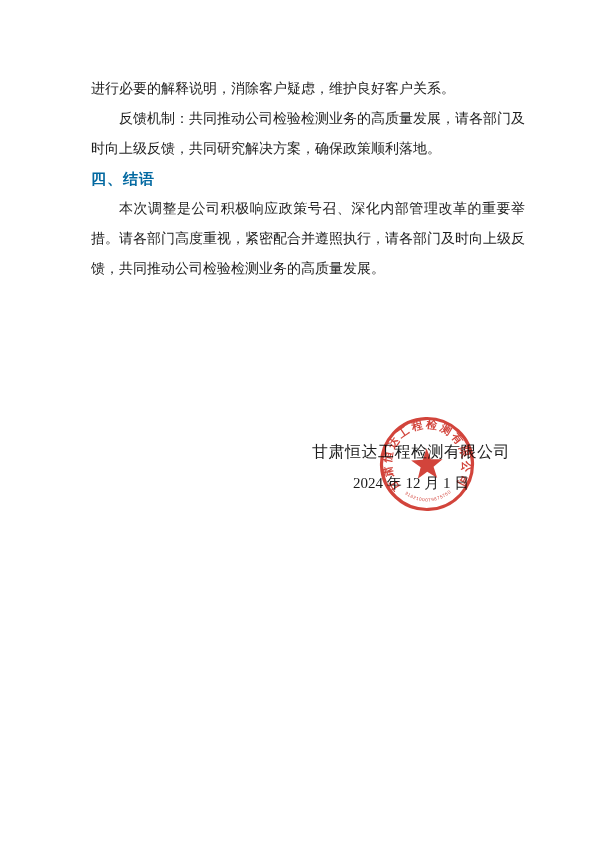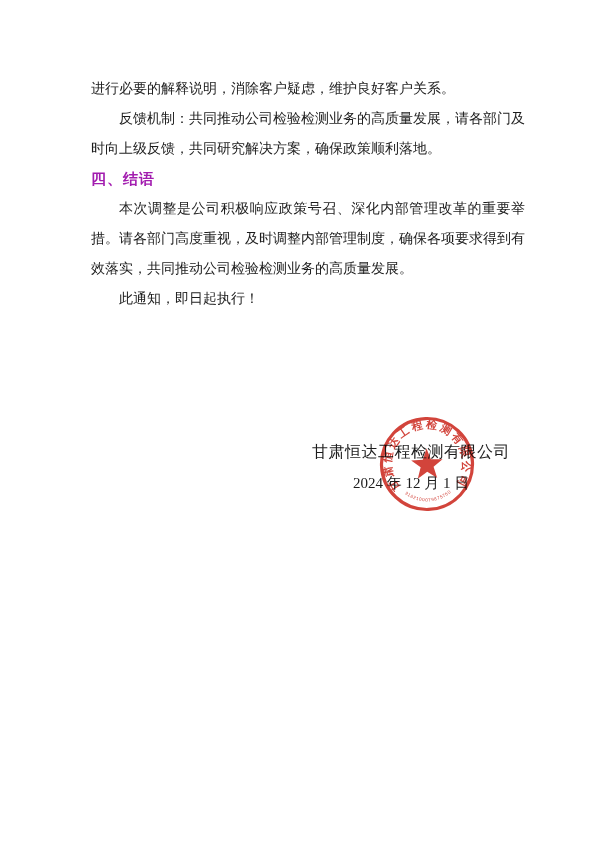--- a/index.html
+++ b/index.html
@@ -33,21 +33,21 @@
     text-indent: 0;
   }
   .heading {
     margin: 0;
     font-family: "Liberation Sans", "DejaVu Sans", sans-serif;
     font-weight: bold;
     font-size: 15px;
     line-height: 30px;
     letter-spacing: 1px;
     text-indent: 0;
-    color: #a21caf;
+    color: #0369a1;
   }
   .signature {
     position: absolute;
     top: 441px;
     left: 312px;
     width: 198px;
     text-align: center;
   }
   .sig-company {
     font-size: 16px;
@@ -87,22 +87,21 @@
 </style>
 </head>
 <body>
 
 <div class="page">
 
   <div class="content">
     <p class="para no-indent">进行必要的解释说明，消除客户疑虑，维护良好客户关系。</p>
     <p class="para">反馈机制：共同推动公司检验检测业务的高质量发展，请各部门及时向上级反馈，共同研究解决方案，确保政策顺利落地。</p>
     <h2 class="heading">四、结语</h2>
-    <p class="para">本次调整是公司积极响应政策号召、深化内部管理改革的重要举措。请各部门高度重视，及时调整内部管理制度，确保各项要求得到有效落实，共同推动公司检验检测业务的高质量发展。</p>
-    <p class="para">此通知，即日起执行！</p>
+    <p class="para">本次调整是公司积极响应政策号召、深化内部管理改革的重要举措。请各部门高度重视，紧密配合并遵照执行，请各部门及时向上级反馈，共同推动公司检验检测业务的高质量发展。</p>
   </div>
 
   <div class="signature">
     <div class="sig-company">甘肃恒达工程检测有限公司</div>
     <div class="sig-date">2024 年 12 月 1 日</div>
   </div>
 
   <svg class="seal" viewBox="0 0 120 120" xmlns="http://www.w3.org/2000/svg">
     <defs>
       <path id="sealTopArc" d="M 33,83.5 A 35.8,35.8 0 1 1 87,83.5" fill="none"></path>

